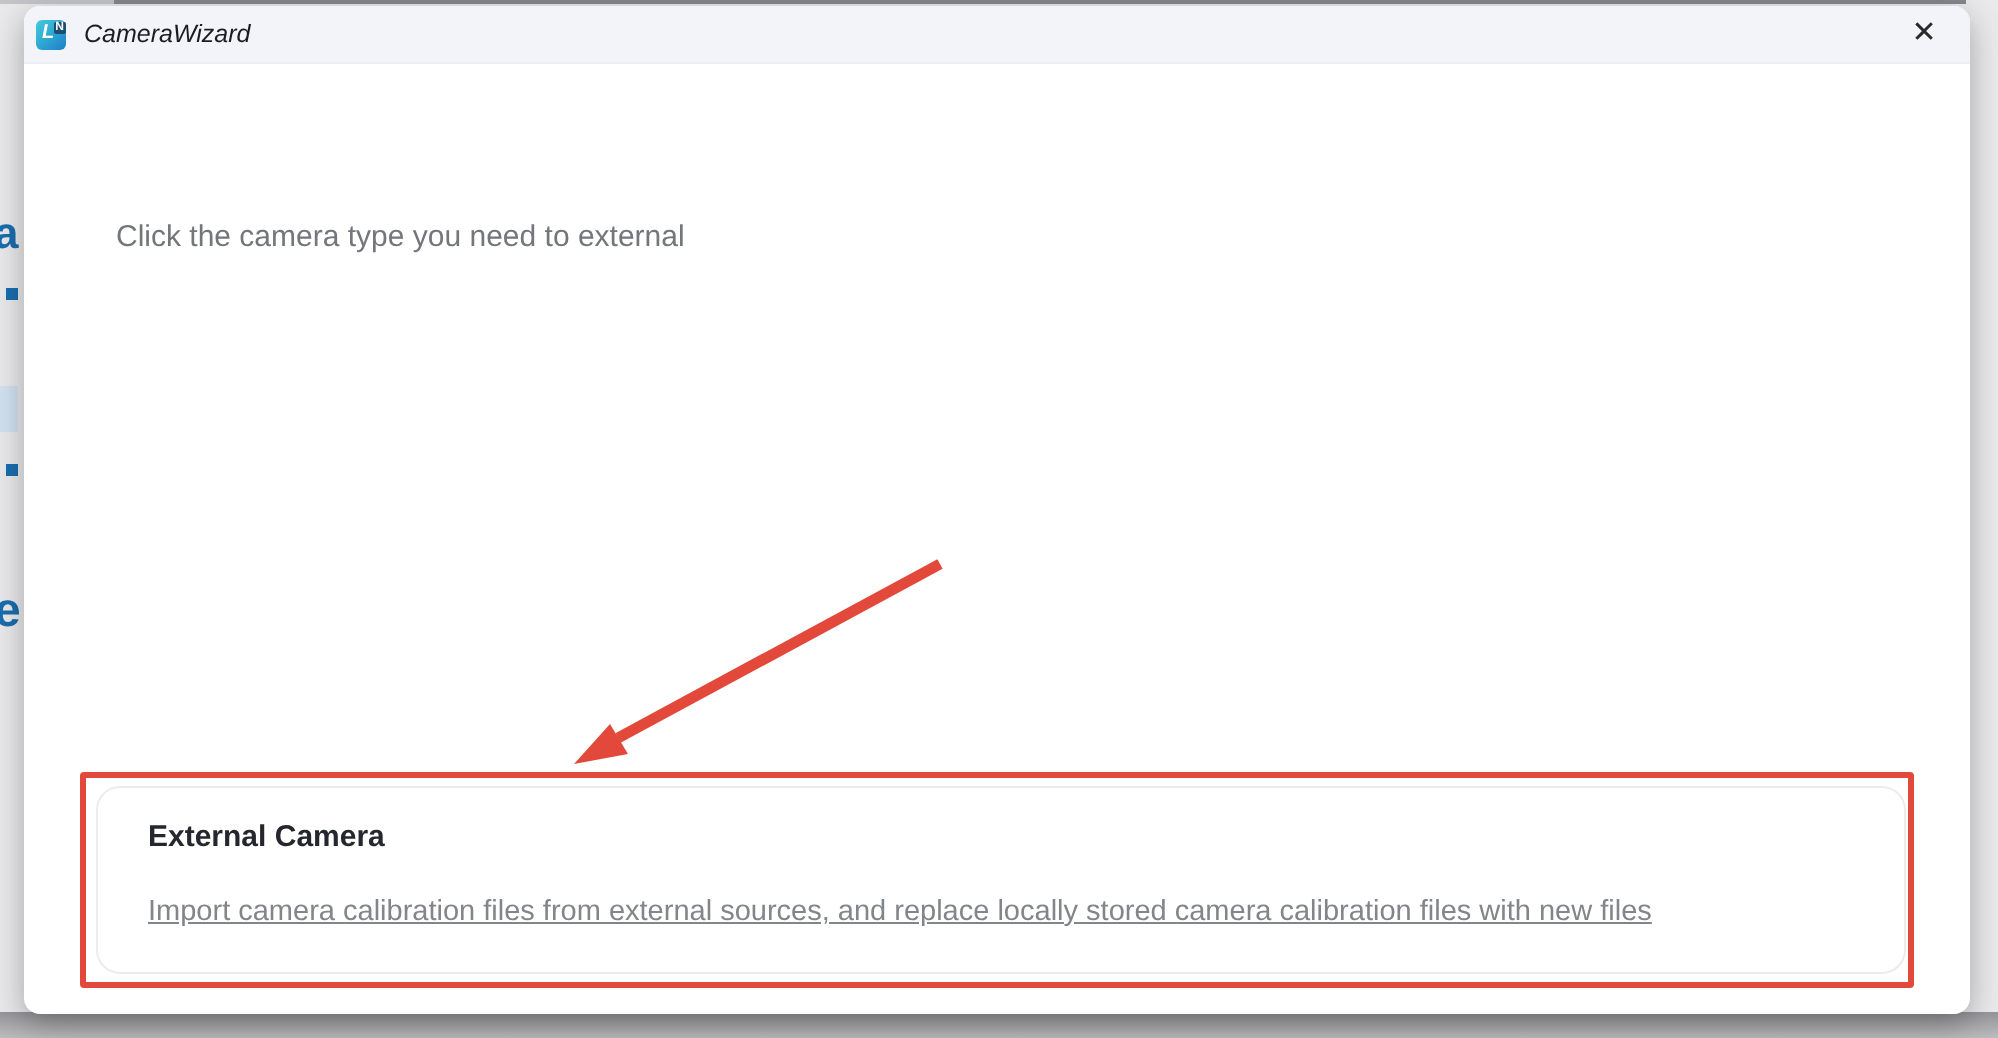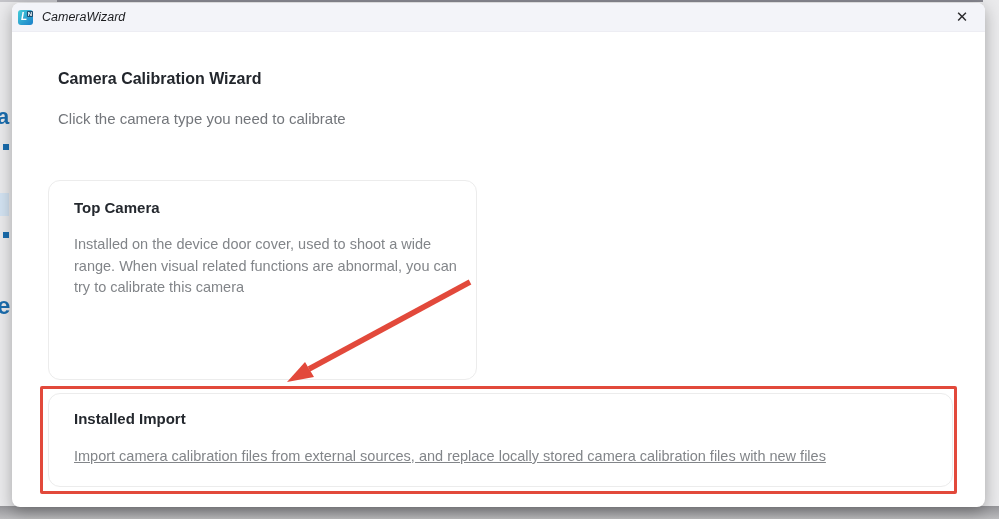--- a/index.html
+++ b/index.html
@@ -78,33 +78,28 @@
 
     <div class="titlebar">
       <span class="app-icon">
         <span class="glyph">L</span>
         <span class="badge">N</span>
       </span>
       <span class="window-title">CameraWizard</span>
       <span class="close-btn">✕</span>
     </div>
 
-    <h1 class="page-title">Camera Calibration Wizard</h1>
-    <p class="page-subtitle">Click the camera type you need to calibrate</p>
+    <p class="page-subtitle">Click the camera type you need to external</p>
 
-    <div class="card card-top">
-      <h2 class="card-title">Top Camera</h2>
-      <p class="card-desc">Installed on the device door cover, used to shoot a wide range. When visual related functions are abnormal, you can try to calibrate this camera</p>
-    </div>
 
 
     <div class="red-rect"></div>
 
     <div class="card card-external">
-      <h2 class="card-title">Installed Import</h2>
+      <h2 class="card-title">External Camera</h2>
       <p class="card-desc">Import camera calibration files from external sources, and replace locally stored camera calibration files with new files</p>
     </div>
   </div>
 
   <svg class="arrow-svg" width="999" height="519" viewBox="0 0 999 519">
     <line x1="470" y1="282" x2="309" y2="369" stroke="#e2493b" stroke-width="5.5"></line>
     <polygon points="287,382 305,362 314,377" fill="#e2493b"></polygon>
   </svg>
 
 </div>

